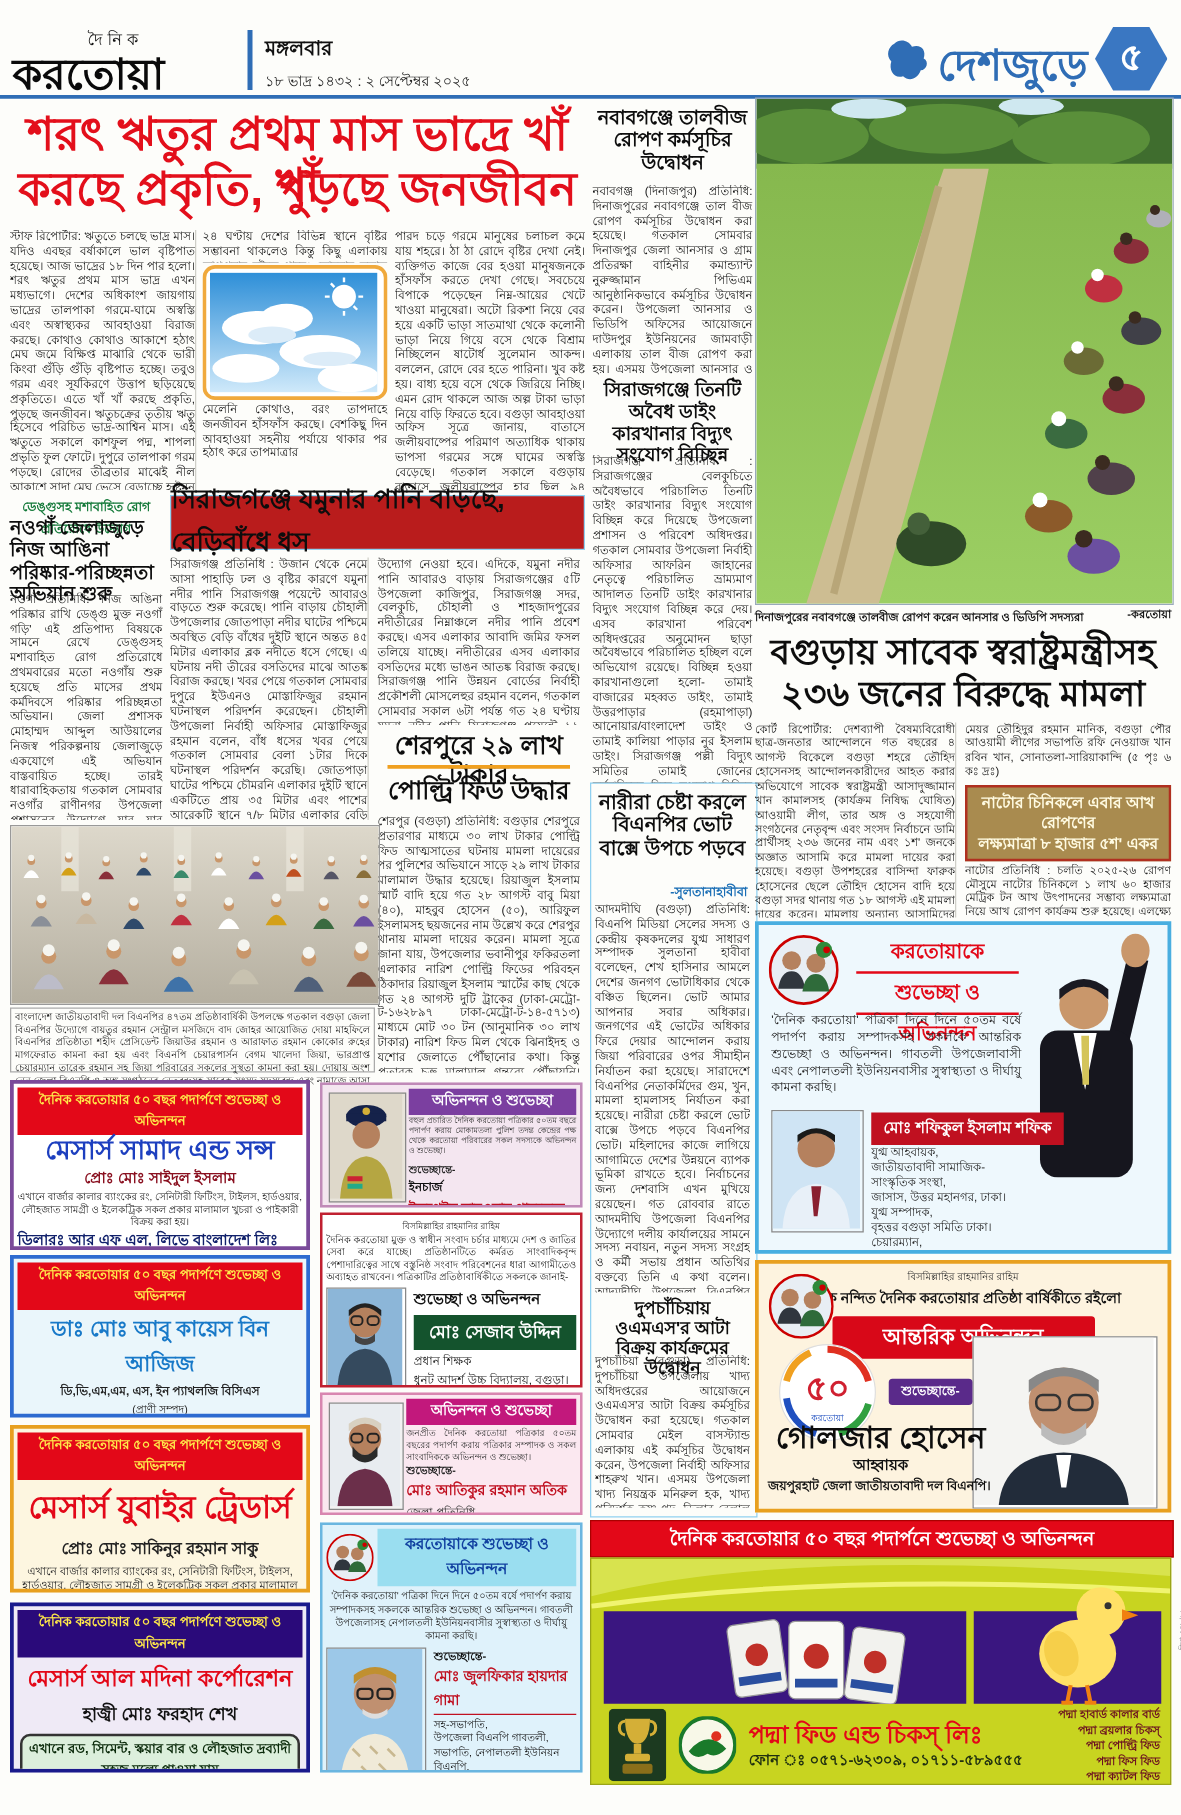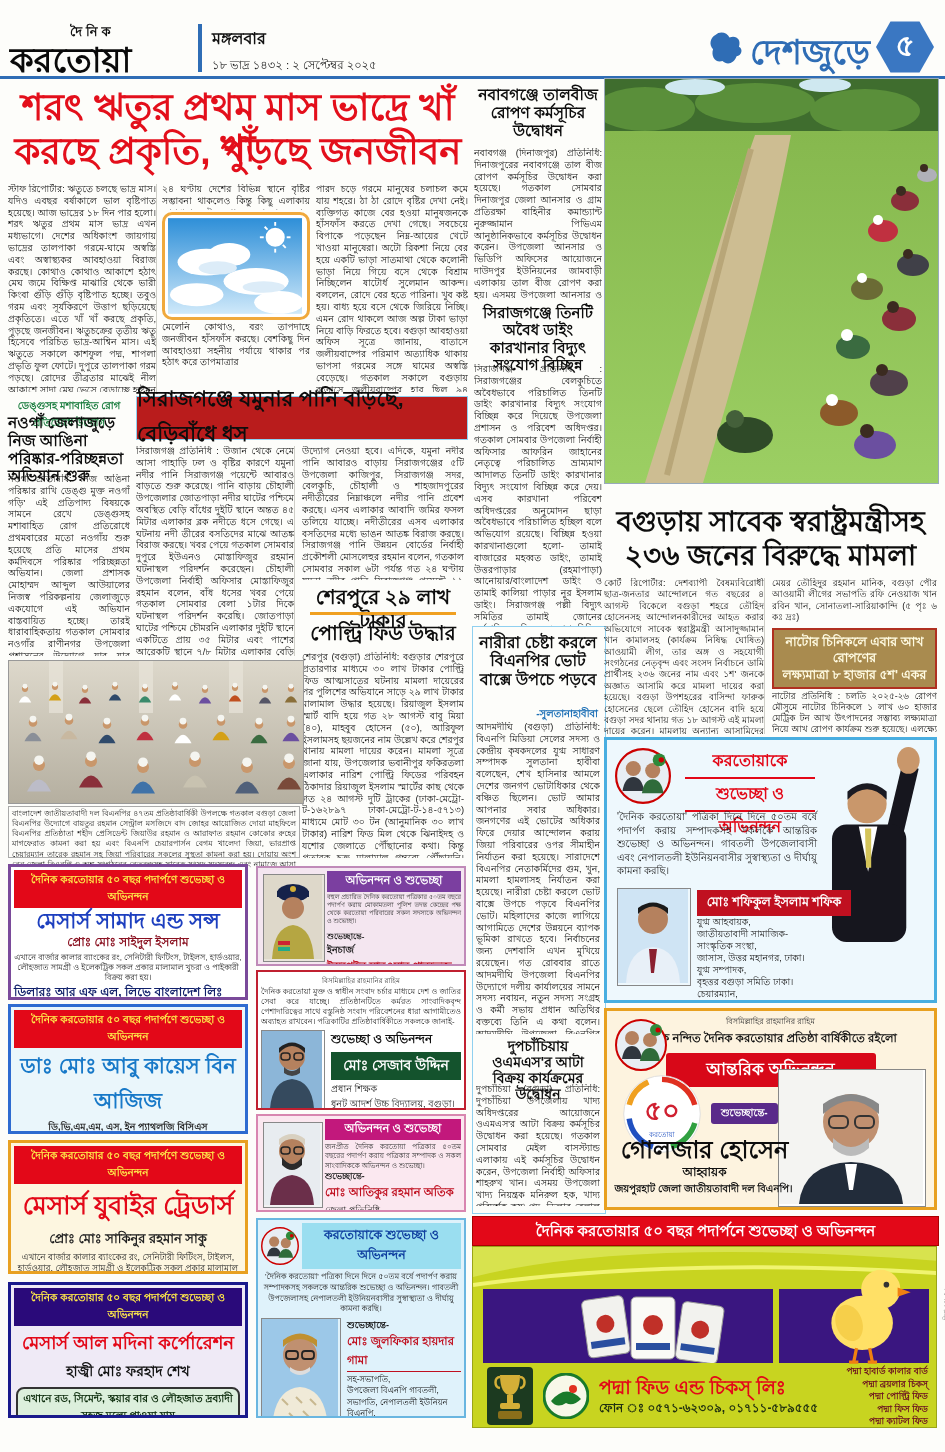--- a/index.html
+++ b/index.html
@@ -18,21 +18,21 @@
   .adcode{position:absolute;font-size:6px;color:#777;transform:rotate(-90deg);transform-origin:left top;white-space:nowrap;}
   .hexa{clip-path:polygon(25% 3%,75% 3%,100% 50%,75% 97%,25% 97%,0 50%);background:#3a77c2;color:#fff;display:flex;align-items:center;justify-content:center;font-weight:900;}
   svg{display:block;}
 </style>
 </head>
 <body>
 
 <div class="page">
 
   <div class="abs" style="left:10px;top:22px;width:180px;height:52px;">
-    <div style="font-size:13px;font-weight:700;color:#111;letter-spacing:4px;margin-left:60px;">দৈনিক</div>
+    <div style="font-size:13px;font-weight:400;color:#111;letter-spacing:4px;margin-left:60px;">দৈনিক</div>
     <div style="font-size:34px;font-weight:900;color:#0a0a0a;line-height:1;">করতোয়া</div>
   </div>
   <div class="abs" style="left:198px;top:24px;width:4px;height:48px;background:#2f6db5;"></div>
   <div class="abs" style="left:212px;top:26px;width:300px;">
     <div style="font-size:16px;font-weight:bold;color:#111;">মঙ্গলবার</div>
     <div style="font-size:11.5px;color:#222;margin-top:4px;">১৮ ভাদ্র ১৪৩২ : ২ সেপ্টেম্বর ২০২৫</div>
   </div>
   <div class="abs" style="left:706px;top:28px;width:40px;height:40px;">
     <svg width="40" height="40" viewBox="0 0 34 34">
         <path d="M8,6 C12,2 18,4 20,8 C26,6 30,10 28,16 C32,18 30,24 26,24 C24,30 18,32 14,28 C8,30 4,24 6,18 C2,14 4,8 8,6 Z" fill="#2f6db5"></path>
@@ -162,20 +162,24 @@
             <ellipse cx="140" cy="356" rx="28" ry="18"></ellipse>
             <circle cx="130" cy="340" r="9" fill="#44603a"></circle>
           </g>
         <g fill="#b0b0b8">
             <ellipse cx="322" cy="96" rx="10" ry="7"></ellipse>
             <circle cx="319" cy="89" r="4" fill="#3b2b20"></circle>
           </g>
       </g>
     </svg>
   </div>
+  <div class="abs" style="left:604px;top:484px;width:333px;height:22px;">
+    <span class="b" style="font-size:9px;color:#111;">দিনাজপুরের নবাবগঞ্জে তালবীজ রোপণ করেন আনসার ও ভিডিপি সদস্যরা</span>
+    <span class="b" style="font-size:9px;color:#111;float:right;">-করতোয়া</span>
+  </div>
 
   <div class="abs hl-blk" style="left:604px;top:506px;width:333px;font-size:28px;">বগুড়ায় সাবেক স্বরাষ্ট্রমন্ত্রীসহ</div>
   <div class="abs hl-blk" style="left:604px;top:540px;width:333px;font-size:28px;">২৩৬ জনের বিরুদ্ধে মামলা</div>
   <div class="abs bt colrule" style="left:604px;top:578px;width:160px;height:156px;font-size:9px;">কোর্ট রিপোর্টার: দেশব্যাপী বৈষম্যবিরোধী ছাত্র-জনতার আন্দোলনে গত বছরের ৪ আগস্ট বিকেলে বগুড়া শহরে তৌহিদ হোসেনসহ আন্দোলনকারীদের আহত করার অভিযোগে সাবেক স্বরাষ্ট্রমন্ত্রী আসাদুজ্জামান খান কামালসহ (কার্যক্রম নিষিদ্ধ ঘোষিত) আওয়ামী লীগ, তার অঙ্গ ও সহযোগী সংগঠনের নেতৃবৃন্দ এবং সংসদ নির্বাচনে ডামি প্রার্থীসহ ২৩৬ জনের নাম এবং ১শ' জনকে অজ্ঞাত আসামি করে মামলা দায়ের করা হয়েছে। বগুড়া উপশহরের বাসিন্দা ফারুক হোসেনের ছেলে তৌহিদ হোসেন বাদি হয়ে বগুড়া সদর থানায় গত ১৮ আগস্ট এই মামলা দায়ের করেন। মামলায় অন্যান্য আসামিদের মধ্যে রয়েছেন-(কার্যক্রম নিষিদ্ধ ঘোষিত) বগুড়া জেলা আওয়ামী লীগের সভাপতি সাবেক সংসদ সদস্য মজিবর রহমান মজনু, সাধারণ সম্পাদক সাবেক সংসদ সদস্য রাগেবুল আহসান রিপু, সাবেক সংসদ সদস্য হাবিবুর রহমান হাবিব, বগুড়া সদর উপজেলার সাবেক চেয়ারম্যান আবু সুফিয়ান সফিক, শিবগঞ্জ উপজেলা আওয়ামী লীগের সাধারণ সম্পাদক সাবেক</div>
   <div class="abs" style="left:772px;top:578px;width:165px;height:156px;overflow:hidden;">
     <div class="bt" style="font-size:9px;height:48px;">মেয়র তৌহিদুর রহমান মানিক, বগুড়া পৌর আওয়ামী লীগের সভাপতি রফি নেওয়াজ খান রবিন খান, সোনাতলা-সারিয়াকান্দি (৫ পৃঃ ৬ কঃ দ্রঃ)</div>
     <div style="background:#a98b4f;border:2px solid #b03020;color:#fffbe2;font-weight:900;text-align:center;font-size:12.5px;line-height:1.3;padding:4px 2px;margin:2px 0;">
       <div>নাটোর চিনিকলে এবার আখ রোপণের</div>
       <div>লক্ষ্যমাত্রা ৮ হাজার ৫শ' একর</div>
     </div>
@@ -298,21 +302,21 @@
     <div class="banner-red" style="font-size:10.5px;padding:2px 0;">দৈনিক করতোয়ার ৫০ বছর পদার্পণে শুভেচ্ছা ও অভিনন্দন</div>
     <div class="c b" style="font-size:21px;color:#1d3fbf;line-height:1.2;">মেসার্স সামাদ এন্ড সন্স</div>
     <div class="c b" style="font-size:12px;color:#8a1020;">প্রোঃ মোঃ সাইদুল ইসলাম</div>
     <div class="c" style="font-size:8px;color:#222;line-height:1.25;">এখানে বার্জার কালার ব্যাংকের রং, সেনিটারী ফিটিংস, টাইলস, হার্ডওয়ার, লৌহজাত সামগ্রী ও ইলেকট্রিক সকল প্রকার মালামাল খুচরা ও পাইকারী বিক্রয় করা হয়।</div>
     <div class="b" style="font-size:12px;color:#10206b;">ডিলারঃ আর এফ এল, লিভে বাংলাদেশ লিঃ</div>
 
   </div>
 
   <div class="abs ad" style="left:8px;top:1004px;width:240px;height:130px;border:3px solid #2e6bd0;background:#eaf6fb;padding:3px;">
     <div class="banner-red" style="font-size:10.5px;padding:2px 0;">দৈনিক করতোয়ার ৫০ বছর পদার্পণে শুভেচ্ছা ও অভিনন্দন</div>
-    <div class="c b" style="font-size:21px;color:#1879c8;margin-top:2px;">ডাঃ মোঃ আবু কায়েস বিন আজিজ</div>
+    <div class="c b" style="font-size:17px;color:#1879c8;margin-top:2px;">ডাঃ মোঃ আবু কায়েস বিন আজিজ</div>
     <div class="c b" style="font-size:9.5px;color:#222;">ডি,ভি,এম,এম, এস, ইন প্যাথলজি বিসিএস</div>
     <div class="c" style="font-size:8.5px;color:#222;">(প্রাণী সম্পদ)</div>
 
   </div>
 
   <div class="abs ad" style="left:8px;top:1140px;width:240px;height:134px;border:3px solid #e8a020;background:#fdf6e0;padding:3px;">
     <div class="banner-red" style="font-size:10.5px;padding:2px 0;">দৈনিক করতোয়ার ৫০ বছর পদার্পণে শুভেচ্ছা ও অভিনন্দন</div>
     <div class="c b" style="font-size:25px;color:#e30818;margin-top:2px;">মেসার্স যুবাইর ট্রেডার্স</div>
     <div class="c b" style="font-size:13px;color:#222;">প্রোঃ মোঃ সাকিনুর রহমান সাকু</div>
     <div class="c" style="font-size:8.8px;color:#222;line-height:1.3;margin-top:2px;">এখানে বার্জার কালার ব্যাংকের রং, সেনিটারী ফিটিংস, টাইলস, হার্ডওয়ার, লৌহজাত সামগ্রী ও ইলেকট্রিক সকল প্রকার মালামাল খুচরা ও পাইকারী বিক্রয় করা হয়।</div>

